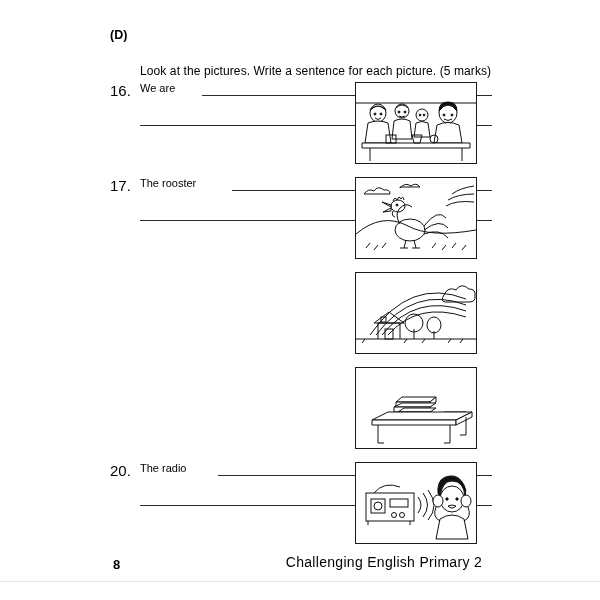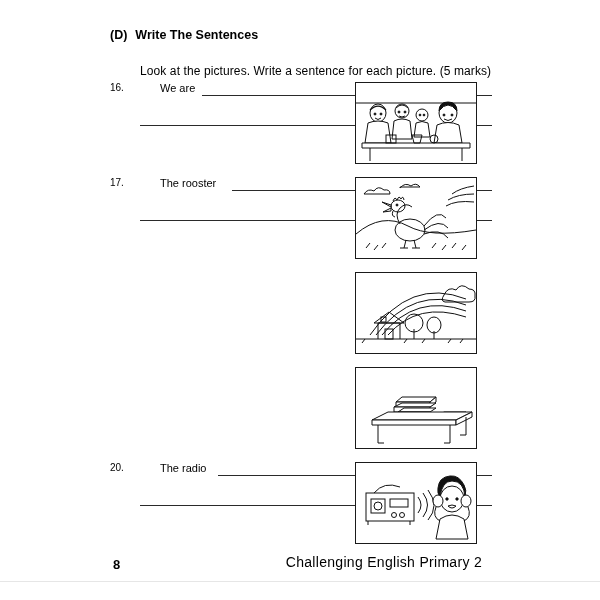--- a/index.html
+++ b/index.html
@@ -50,29 +50,28 @@
   .question {
     position: absolute;
     left: 110px;
     width: 400px;
     height: 80px;
   }
   .q-num {
     position: absolute;
     left: 0px;
     top: 0px;
-    font-size: 10px;
+    font-size: 15px;
   }
   .q-stem {
     position: absolute;
     left: 30px;
     top: 0px;
     font-size: 11px;
     white-space: nowrap;
-    margin-left: 20px;
   }
   .rule {
     position: absolute;
     height: 0;
     border-top: 1px solid #2a2a2a;
   }
   .rule-1 {
     top: 13px;
     right: 18px;
   }
@@ -119,21 +118,20 @@
     border-top: 1px solid #e6e6e6;
   }
 </style>
 </head>
 <body>
 
 <div class="page">
 
   <div class="section-header">
     <span class="section-letter">(D)</span>
-    <span class="section-title">Write The Sentences</span>
   </div>
   <div class="section-instruction">Look at the pictures. Write a sentence for each picture. (5 marks)</div>
 
   <div class="question" style="top:82px;">
     <span class="q-num">16.</span>
     <span class="q-stem">We are</span>
     <div class="rule rule-1" style="left:92px;"></div>
     <div class="rule rule-2"></div>
   </div>
   <div class="pic" style="top:82px;">

